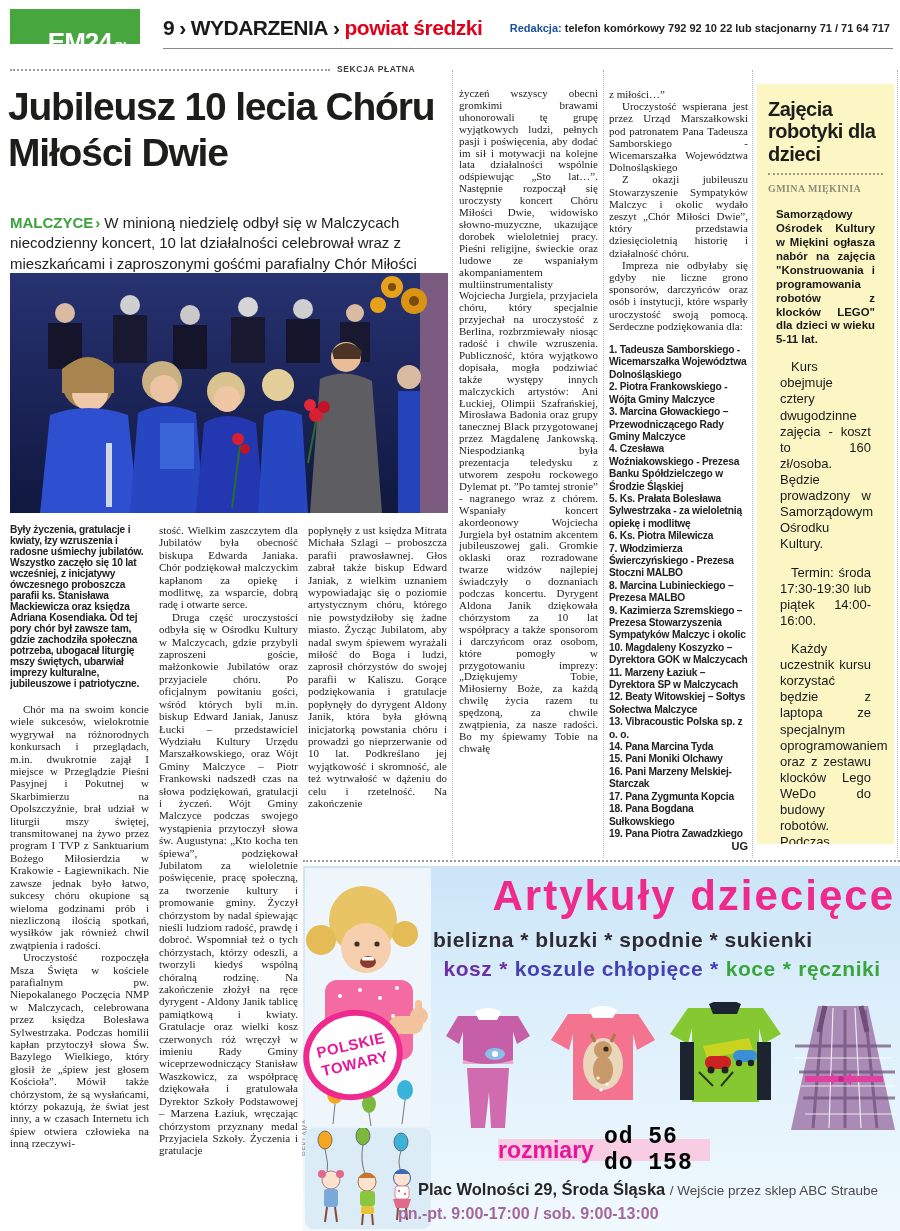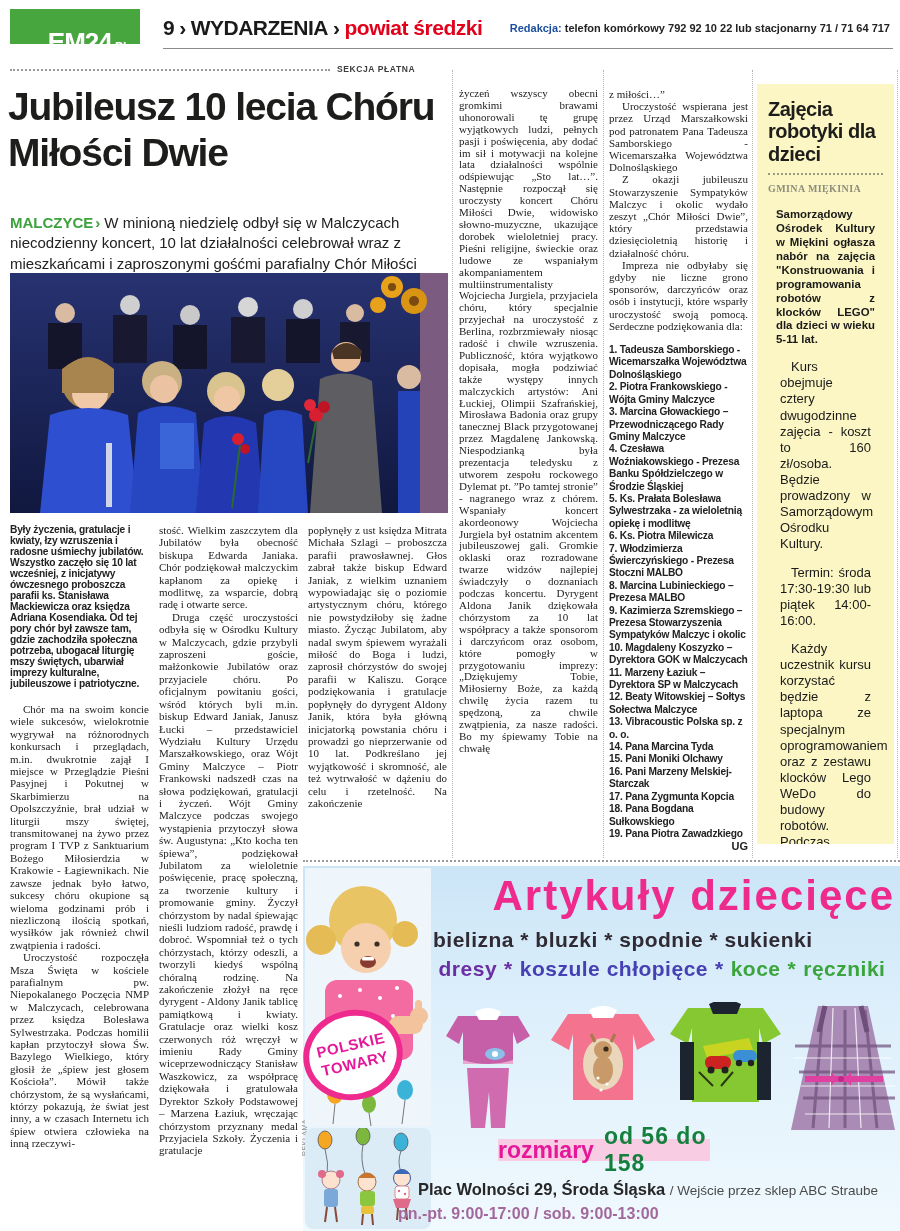--- a/index.html
+++ b/index.html
@@ -83,21 +83,21 @@
   .c-purple { color:#6b2ea4; } .c-indigo { color:#4640b4; } .c-green { color:#3aa53c; }
   .star { margin:0 7px; }
   .badge { position:absolute; left:0px; top:144px; width:100px; height:90px; border:6px solid #ef2a8f;
            border-radius:50%; background:#fff; transform:rotate(-13deg); display:flex; flex-direction:column;
            align-items:center; justify-content:center; color:#e5189a; font-weight:800; font-size:15px;
            letter-spacing:0.5px; line-height:1.25; z-index:3; }
   .clothes { position:absolute; left:130px; top:136px; width:465px; height:135px; }
   .sizes { position:absolute; left:195px; top:273px; width:212px; height:22px; background:#f8cde3;
            display:flex; align-items:center; justify-content:center; gap:10px;
            font-size:23px; font-weight:700; z-index:2; }
-  .sz1 { color:#e5189a; } .sz2 { color:#15803d; letter-spacing:1px; }
+  .sz1 { color:#e5189a; } .sz2 { color:#000000; letter-spacing:1px;font-family:Liberation Mono, monospace; }
   .addr { position:absolute; left:95px; top:314px; width:500px; text-align:center; white-space:nowrap; }
   .addr-b { font-weight:800; color:#272727; font-size:16.5px; }
   .addr-r { color:#4a4a4a; font-size:13.5px; }
   .hours { position:absolute; left:95px; top:339px; width:500px; text-align:left;
            font-size:16px; font-weight:700; color:#a3689b; }
 </style>
 </head>
 <body>
 
 <div class="page">
@@ -308,21 +308,21 @@
       <rect x="90" y="58" width="14" height="13" rx="3" fill="#fff" stroke="#d88"></rect>
       <circle cx="94" cy="63" r="1.2" fill="#e06a8a"></circle>
         <circle cx="100" cy="66" r="1.2" fill="#e06a8a"></circle>
       <path d="M88 71 L106 71 L103 80 L91 80 Z" fill="#e06a8a"></path>
       <path d="M93 80 L92 92 M101 80 L102 92" stroke="#8a4a3a" stroke-width="2"></path>
     </svg>
 
     <div class="ad-title">Artykuły dziecięce</div>
     <div class="ad-line1">bielizna * bluzki * spodnie * sukienki</div>
     <div class="ad-line2">
-      <span class="c-purple">dresy</span><span class="c-purple star">*</span><span class="c-indigo">koszule chłopięce</span><span class="c-indigo star">*</span><span class="c-green">koce</span><span class="c-green star">*</span><span class="c-green">ręczniki</span>
+      <span class="c-purple">kosz</span><span class="c-purple star">*</span><span class="c-indigo">koszule chłopięce</span><span class="c-indigo star">*</span><span class="c-green">koce</span><span class="c-green star">*</span><span class="c-green">ręczniki</span>
     </div>
 
     <div class="badge">
       <span>POLSKIE</span>
       <span>TOWARY</span>
     </div>
 
     <svg class="clothes" viewBox="0 0 465 135">
 
       <path d="M25 14 L85 14 L97 34 L84 42 L80 30 L80 62 L30 62 L30 30 L26 42 L13 34 Z" fill="#c75fa8"></path>

